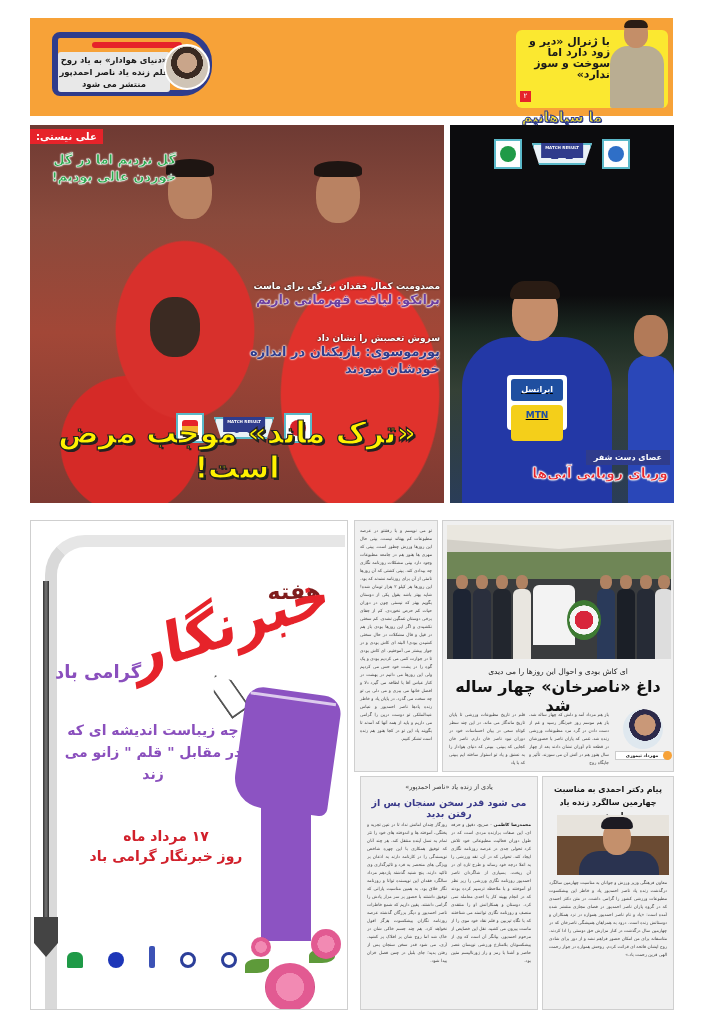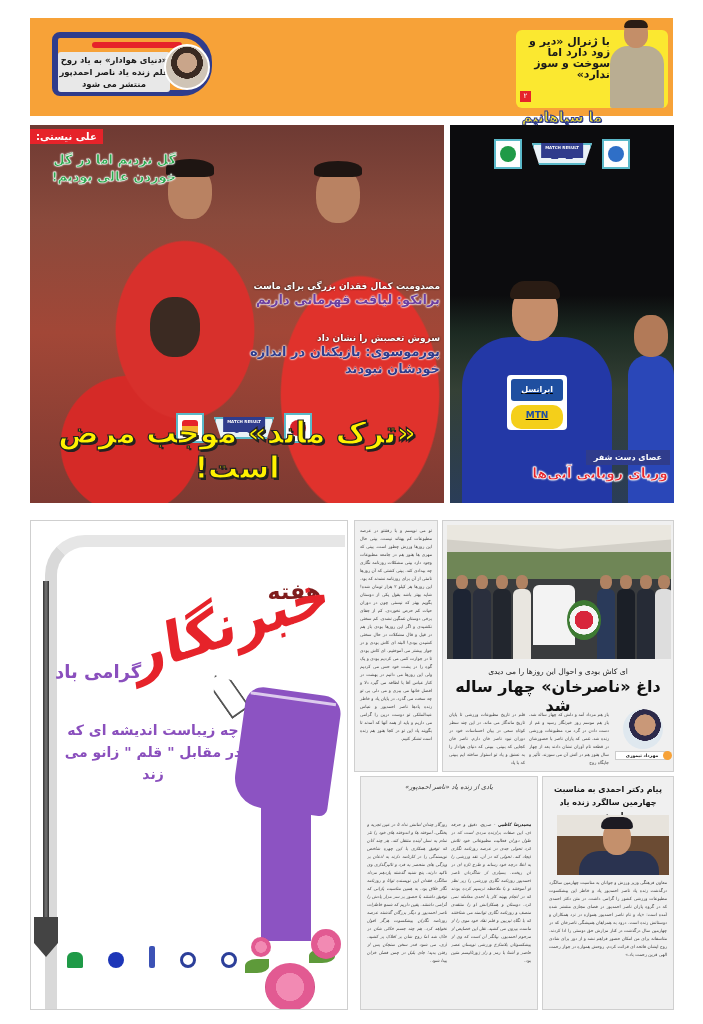--- a/index.html
+++ b/index.html
@@ -54,21 +54,21 @@
 
   
   .hero-right { position: absolute; left: 450px; top: 125px; width: 224px; height: 378px; overflow: hidden;
       background: linear-gradient(180deg, #0c0c0e 0%, #0c0c0e 45%, #1c2a22 55%, #344035 70%, #2a3d58 100%); }
   .hero-right .player { position: absolute; left: 12px; top: 160px; width: 150px; height: 220px; }
   .hero-right .player .head-c { position: absolute; left: 50px; top: 0; width: 46px; height: 56px; border-radius: 45%; background: #c58d6a; }
   .hero-right .player .hair { position: absolute; left: 48px; top: -4px; width: 50px; height: 18px; border-radius: 25px 25px 6px 6px; background: #2a1c14; }
   .hero-right .player .shirt { position: absolute; left: 0; top: 52px; width: 150px; height: 170px; border-radius: 50px 50px 0 0; background: #2338a6; }
   .hero-right .player .sponsor { position: absolute; left: 45px; top: 90px; width: 60px; height: 55px; background: #fff; border-radius: 4px; text-decoration: underline; }
   .hero-right .player .sponsor .s1 { height: 22px; margin: 4px; background: #1f4fa0; border-radius: 3px; color: #fff; font-size: 8px; text-align: center; line-height: 22px; direction: rtl; font-weight: bold; }
-  .hero-right .player .sponsor .s2 { height: 24px; margin: 2px 4px; background: #f4cf1a; border-radius: 10px; color: #1f4fa0; font-size: 9px; text-align: center; line-height: 20px; font-weight: bold; }
+  .hero-right .player .sponsor .s2 { height: 36px; margin: 2px 4px; background: #f4cf1a; border-radius: 4px; color: #1f4fa0; font-size: 9px; text-align: center; line-height: 20px; font-weight: bold; }
   .hero-right .bg-player { position: absolute; right: 0; top: 190px; width: 46px; height: 190px; }
   .hero-right .bg-player .head-c { position: absolute; left: 6px; top: 0; width: 34px; height: 42px; border-radius: 45%; background: #b27a58; }
   .hero-right .bg-player .shirt { position: absolute; left: 0; top: 40px; width: 46px; height: 150px; border-radius: 20px 20px 0 0; background: #2a47b8; }
   .hero-right .headline { position: absolute; left: 0; right: 0; top: 50px; direction: rtl; text-align: center; font-weight: bold; color: #fff; -webkit-text-stroke: 1px #2f3c8c; text-shadow: 2px 2px 0 #2f3c8c; }
   .hero-right .headline .l1 { font-size: 24px; line-height: 34px; display: block; }
   .hero-right .headline .l2 { font-size: 24px; line-height: 34px; display: block; }
   .hero-right .tag { position: absolute; right: 4px; top: 325px; padding: 3px 8px; background: #2f3c8c; color: #fff; font-size: 8px; font-weight: bold; direction: rtl; }
   .hero-right .caption { position: absolute; right: 6px; top: 340px; direction: rtl; font-size: 14px; font-weight: bold; color: #e6232a; -webkit-text-stroke: 0.5px #fff; text-shadow: 0 0 2px #fff, 0 0 2px #fff, 0 0 2px #fff; }
 
   
@@ -111,21 +111,21 @@
   .art1 .kicker { position: absolute; left: 0; right: 0; top: 146px; direction: rtl; text-align: center; font-size: 7.5px; color: #222; }
   .art1 .title { position: absolute; left: 0; right: 0; top: 156px; direction: rtl; text-align: center; font-size: 16px; font-weight: bold; color: #111; }
   .art1 .author { position: absolute; left: 172px; top: 188px; width: 54px; height: 56px; }
   .art1 .author .pic { position: absolute; left: 8px; top: 0; width: 40px; height: 40px; border-radius: 50%; background: radial-gradient(circle at 55% 40%, #c99878 0 32%, #2d2a4a 33% 48%, #dfe8ef 49%); }
   .art1 .author .nm { position: absolute; left: 0; top: 42px; width: 54px; height: 9px; background: #fff; border: 1px solid #ccc; direction: rtl; font-size: 4.5px; font-weight: bold; text-align: center; line-height: 8px; color: #222; }
   .art1 .author .nm::after { content: ""; position: absolute; right: -4px; top: -1px; width: 9px; height: 9px; border-radius: 50%; background: #f7a238; }
   .art1 .body1 { position: absolute; left: 86px; top: 190px; width: 80px; height: 58px; overflow: hidden; }
   .art1 .body2 { position: absolute; left: 6px; top: 190px; width: 76px; height: 58px; overflow: hidden; }
 
   
-  .art2 { left: 360px; top: 776px; width: 178px; height: 234px; font-style: italic; }
+  .art2 { left: 360px; top: 776px; width: 178px; height: 234px; }
   .art2 .kicker { position: absolute; left: 0; right: 0; top: 6px; direction: rtl; text-align: center; font-size: 6.5px; color: #333; }
   .art2 .title { position: absolute; left: 0; right: 0; top: 20px; direction: rtl; text-align: center; font-size: 9.5px; font-weight: bold; color: #3a3a8a; }
   .art2 .bodyA { position: absolute; right: 6px; top: 44px; width: 80px; height: 180px; overflow: hidden; }
   .art2 .bodyB { position: absolute; left: 6px; top: 44px; width: 80px; height: 180px; overflow: hidden; }
   .art2 .bodyA b { color: #111; }
 
   
   .art3 { left: 542px; top: 776px; width: 132px; height: 234px; }
   .art3 .title { position: absolute; left: 4px; right: 4px; top: 6px; direction: rtl; text-align: center; font-size: 8px; font-weight: bold; line-height: 13px; color: #111; }
   .art3 .photo { position: absolute; left: 14px; top: 38px; width: 112px; height: 60px; overflow: hidden; background: linear-gradient(180deg, #e7e3dc 0 35%, #6b4b33 35% 100%); }
@@ -234,20 +234,22 @@
   <div class="khabarnegar">خبرنگار</div>
   <div class="gerami">گرامی باد</div>
   <div class="slogan">
     <div>چه زیباست اندیشه ای که</div>
     <div>در مقابل " قلم " زانو می زند</div>
   </div>
   <div class="pen"></div>
   <div class="fist"></div>
   <div class="arm"></div>
   <div class="date">
+    <div>۱۷ مرداد ماه</div>
+    <div>روز خبرنگار گرامی باد</div>
   </div>
   <div class="logos">
     <div class="lg">
         <div class="mk" style="background:#1f9a47;border-radius:40% 40% 10% 10%;"></div>
         <div class="nm"></div>
       </div>
     <div class="lg">
         <div class="mk" style="background:#1d36b8;"></div>
         <div class="nm"></div>
       </div>
@@ -318,20 +320,21 @@
   <div class="author">
     <div class="pic"></div>
     <div class="nm">مهرداد تیموری</div>
   </div>
   <div class="body1 col-text">باز هم مرداد آمد و دلش که چهار ساله شد، باز هم موسم روز خبرنگار رسید و غم از دست دادن در گرد مرد مطبوعات ورزشی زنده شد. غمی که یاران ناصر با حضورشان در قطعه نام آوران نشان دادند بعد از چهار سال هنوز هم در آتش آن می سوزند. تأثیر و جایگاه روح</div>
   <div class="body2 col-text">قلم در تاریخ مطبوعات ورزشی تا پایان تاریخ ماندگار می ماند. در این چند سطر کوتاه سعی در بیان احساسات خود در دوران نبود ناصر خان دارم. ناصر خان کجایی که ببینی. ببینی که دنیای هوادار را به عشق و یاد تو استوار ساخته ایم ببینی که با یاد</div>
 </article>
 
 <article class="col art2">
   <div class="kicker">یادی از زنده یاد «ناصر احمدپور»</div>
+  <div class="title">می شود قدر سخن سنجان پس از رفتن بدید</div>
   <div class="bodyA col-text"><b>محمدرضا کاظمی</b> <span>- صریح، دقیق و حرفه ای، این صفات برازنده مردی است که در طول دوران فعالیت مطبوعاتی خود تلاش کرد تحولی جدی در عرصه روزنامه نگاری ایجاد کند. تحولی که در آن، نقد ورزشی را به اعلا درجه خود رساند و طرح تازه ای در آن ریخت. بسیاری از شاگردان ناصر احمدپور روزنامه نگاری ورزشی را زیر نظر او آموختند و با ملاحظه ترسیم کرده بودند که در انجام بهینه کار با احدی معامله نمی کرد. دوستان و همکارانش او را منتقدی منصف و روزنامه نگاری توانمند می شناختند که با نگاه تیزبین و قلم نقاد خود موی را از ماست بیرون می کشید. نقل این خصایص از مرحوم احمدپور، بیانگر آن است که وی از پیشکسوتان بلامنازع ورزشی نویسان عصر حاضر و آشنا با رمز و راز ژورنالیسم متین بود.</span></div>
   <div class="bodyB col-text">روزگار چندان امانش نداد تا در عین تجربه و پختگی، آموخته ها و اندوخته های خود را نثر تمام به نسل آینده منتقل کند. هر چند آنان که توفیق همکاری با این چهره شاخص نویسندگی را در کارنامه دارند به اذعان بر ویژگی های منحصر به فرد و تاثیرگذاری وی تاکید دارند. پنج شنبه گذشته یازدهم مرداد سالگرد فقدان این نویسنده توانا و روزنامه نگار خلاق بود. به همین مناسبت یارانی که توفیق داشتند با حضور بر سر مزار یادش را گرامی داشتند. یقین داریم که شمع خاطرات ناصر احمدپور و دیگر بزرگان گذشته عرصه روزنامه نگاران پیشکسوت هرگز افول نخواهد کرد. هم چند جسم خاکی شان در خاک شد اما روح شان بر افلاک پر کشید. آری، می شود قدر سخن سنجان پس از رفتن بدید؛ جای بلبل در چمن فصل خزان پیدا شود.</div>
 </article>
 
 <article class="col art3">
   <div class="title">پیام دکتر احمدی به مناسبت چهارمین سالگرد زنده یاد احمدپور</div>
   <div class="photo">
     <div class="b"></div>
       <div class="h"></div>
       <div class="hr"></div>

